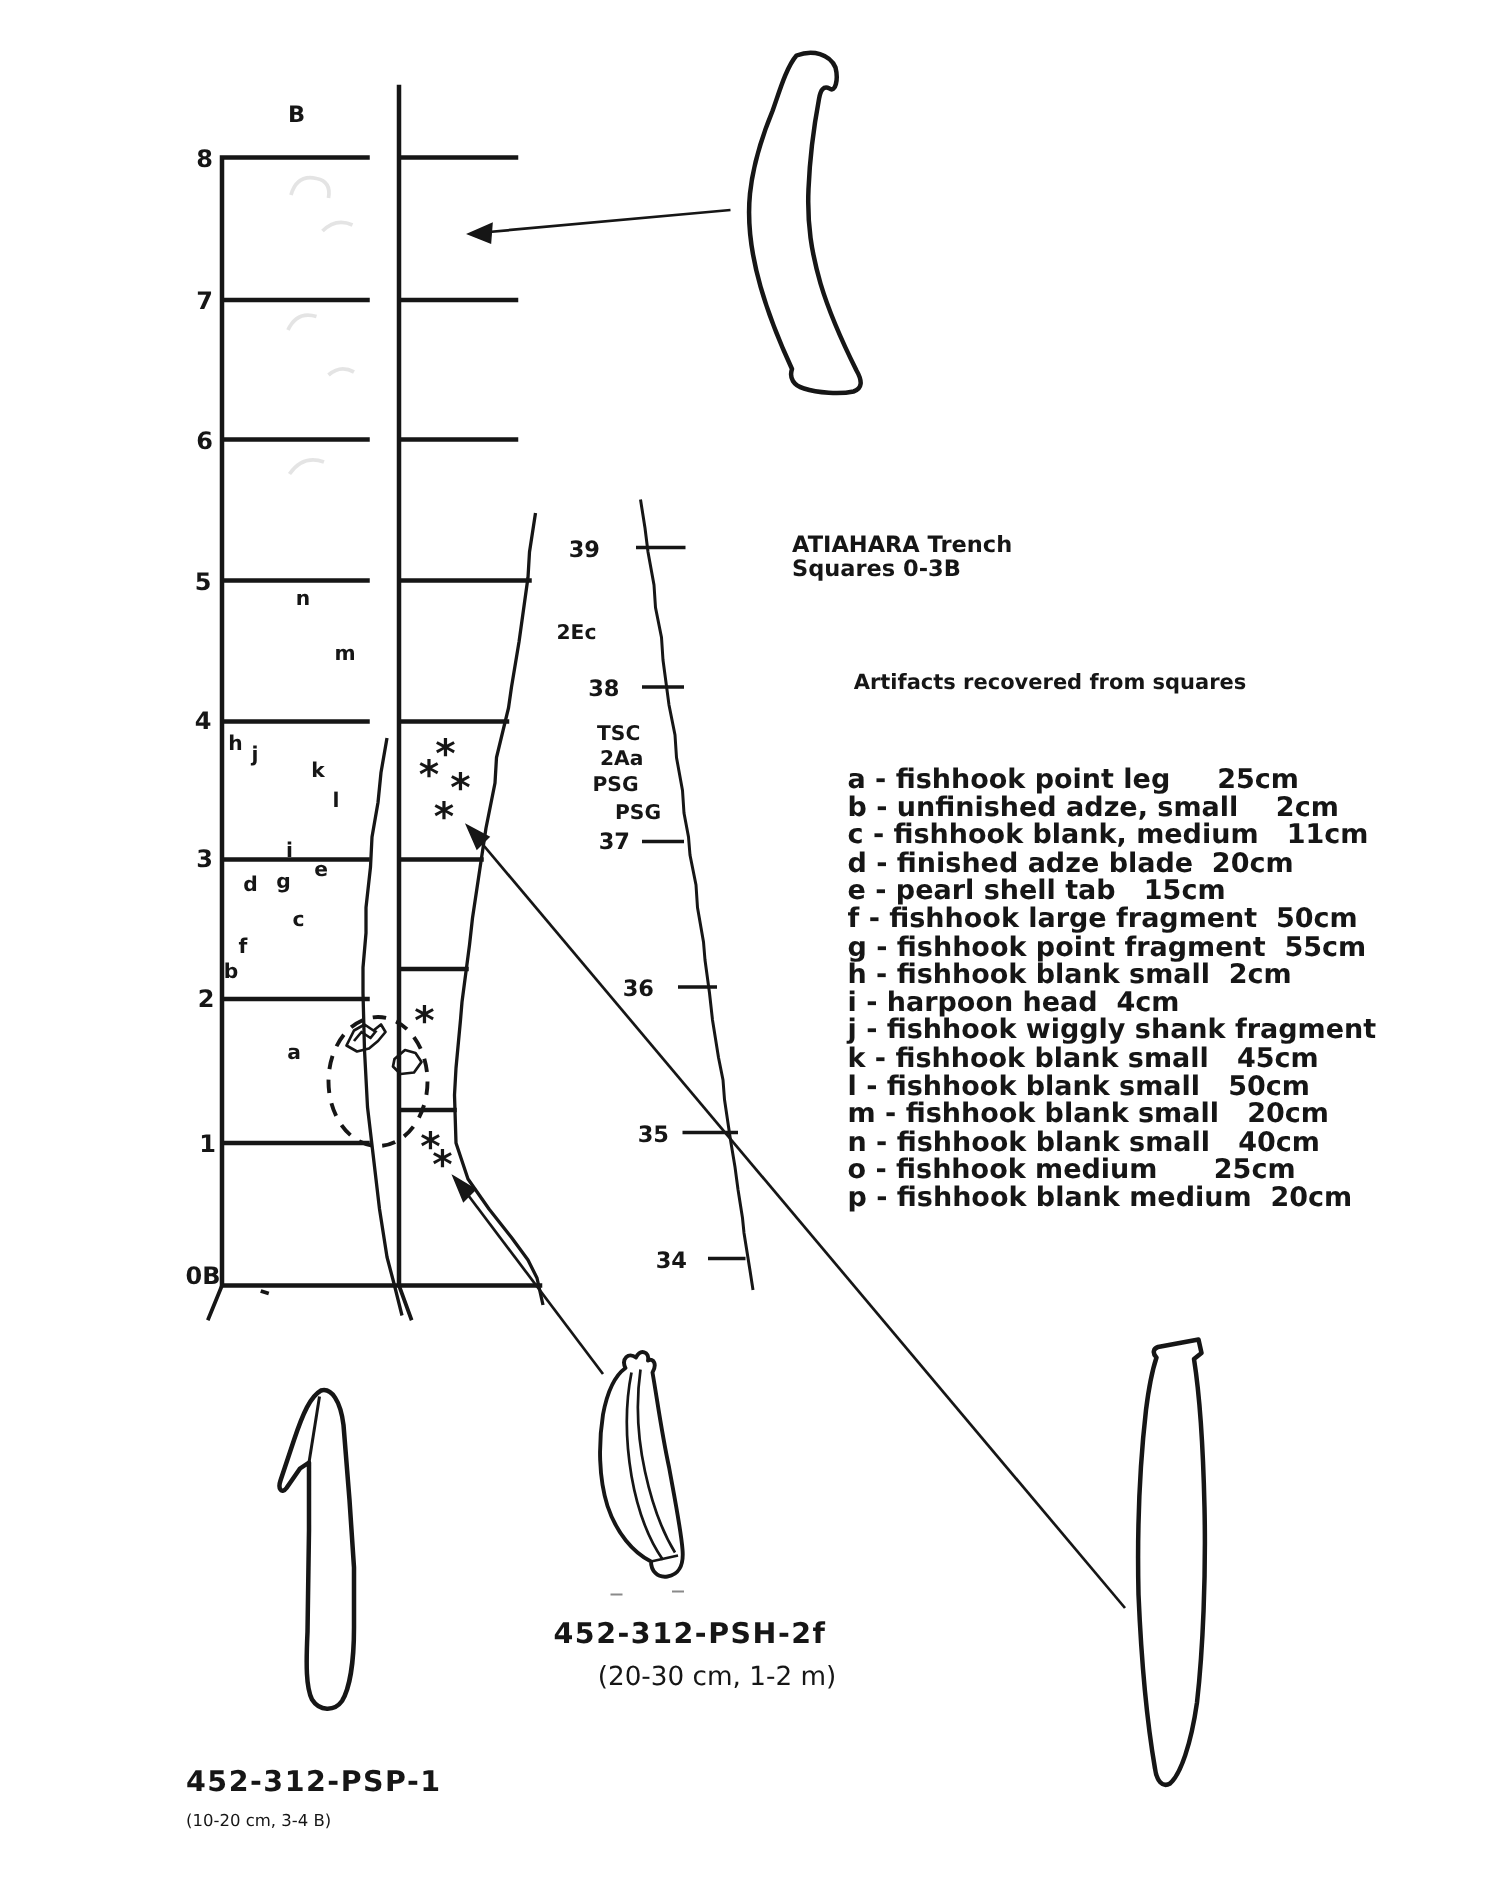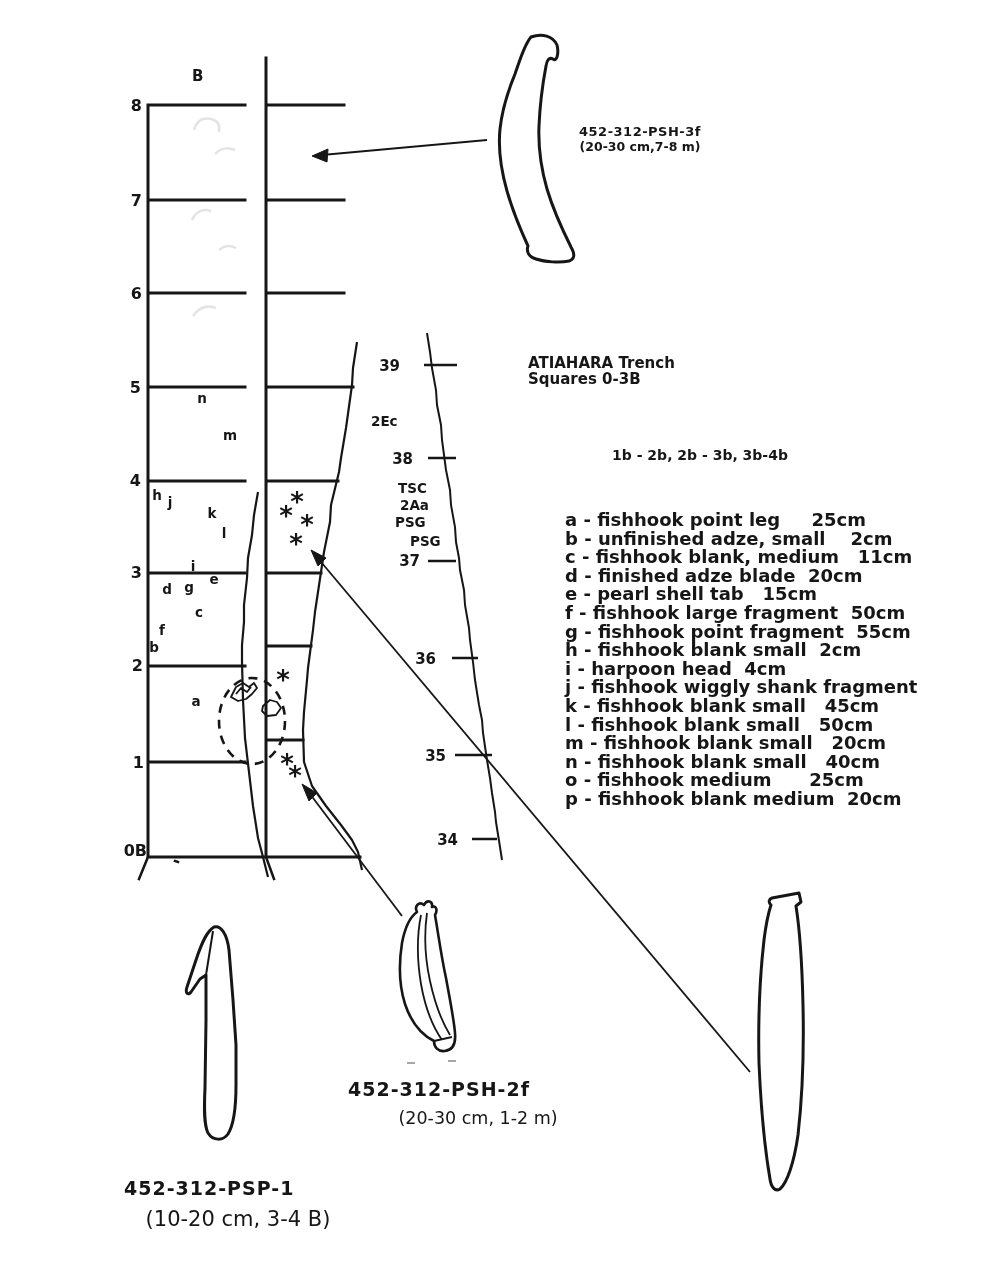--- a/index.html
+++ b/index.html
@@ -23,24 +23,24 @@
   }
   #artifact-key{
     left:565px;top:511px;
     font-weight:bold;font-size:18px;line-height:18.6px;
     white-space:pre;
   }
   .spec-id{font-weight:bold;}
   #spec-top{left:552px;top:124px;width:176px;text-align:center;}
   #spec-top .spec-id{font-size:13px;letter-spacing:.5px;}
   #spec-top .spec-prov{font-size:12.5px;font-weight:bold;}
-  #spec-center-id{left:348px;top:1078px;width:224px;text-align:left;font-size:19px;letter-spacing:1px;}
+  #spec-center-id{left:348px;top:1078px;width:224px;text-align:center;font-size:19px;letter-spacing:1px;}
   #spec-center-prov{left:366px;top:1108px;width:224px;text-align:center;font-size:17.5px;}
   #spec-left-id{left:124px;top:1177px;width:224px;font-size:19px;letter-spacing:1px;}
-  #spec-left-prov{left:124px;top:1207px;width:228px;text-align:center;font-size:21px;}
+  #spec-left-prov{left:124px;top:1207px;width:228px;font-size:11px;}
   
   text{font-family:"DejaVu Sans", sans-serif;fill:#161616;}
   .depth-num{font-size:16px;font-weight:bold;}
   .sq-letter{font-size:13.5px;font-weight:bold;}
   .prof-num{font-size:15px;font-weight:bold;}
   .prof-code{font-size:13.5px;font-weight:bold;}
   .find-star{font-size:26px;font-weight:bold;}
   .col-b{font-size:15px;font-weight:bold;}
 </style>
 </head>
@@ -207,29 +207,25 @@
         <text x="295" y="785" class="find-star" text-anchor="middle">*</text>
       </g>
   </svg>
 
   <div class="abs title-block">
     <div>ATIAHARA Trench</div>
     <div>Squares 0-3B</div>
   </div>
 
   <div class="abs subtitle-block">
-    <div>1b - 2b, 2b - 3b, 3b-4b</div>
+    <div>Artifacts recovered from squares</div>
   </div>
 
   <div id="artifact-key" class="abs"><div>a - fishhook point leg     25cm</div><div>b - unfinished adze, small    2cm</div><div>c - fishhook blank, medium   11cm</div><div>d - finished adze blade  20cm</div><div>e - pearl shell tab   15cm</div><div>f - fishhook large fragment  50cm</div><div>g - fishhook point fragment  55cm</div><div>h - fishhook blank small  2cm</div><div>i - harpoon head  4cm</div><div>j - fishhook wiggly shank fragment</div><div>k - fishhook blank small   45cm</div><div>l - fishhook blank small   50cm</div><div>m - fishhook blank small   20cm</div><div>n - fishhook blank small   40cm</div><div>o - fishhook medium      25cm</div><div>p - fishhook blank medium  20cm</div></div>
 
-  <div id="spec-top" class="abs">
-    <div class="spec-id">452-312-PSH-3f</div>
-    <div class="spec-prov">(20-30 cm,7-8 m)</div>
-  </div>
 
   <div id="spec-center-id" class="abs spec-id">452-312-PSH-2f</div>
   <div id="spec-center-prov" class="abs">(20-30 cm, 1-2 m)</div>
 
   <div id="spec-left-id" class="abs spec-id">452-312-PSP-1</div>
   <div id="spec-left-prov" class="abs">(10-20 cm, 3-4 B)</div>
 
 </div>
 
 </body></html>

